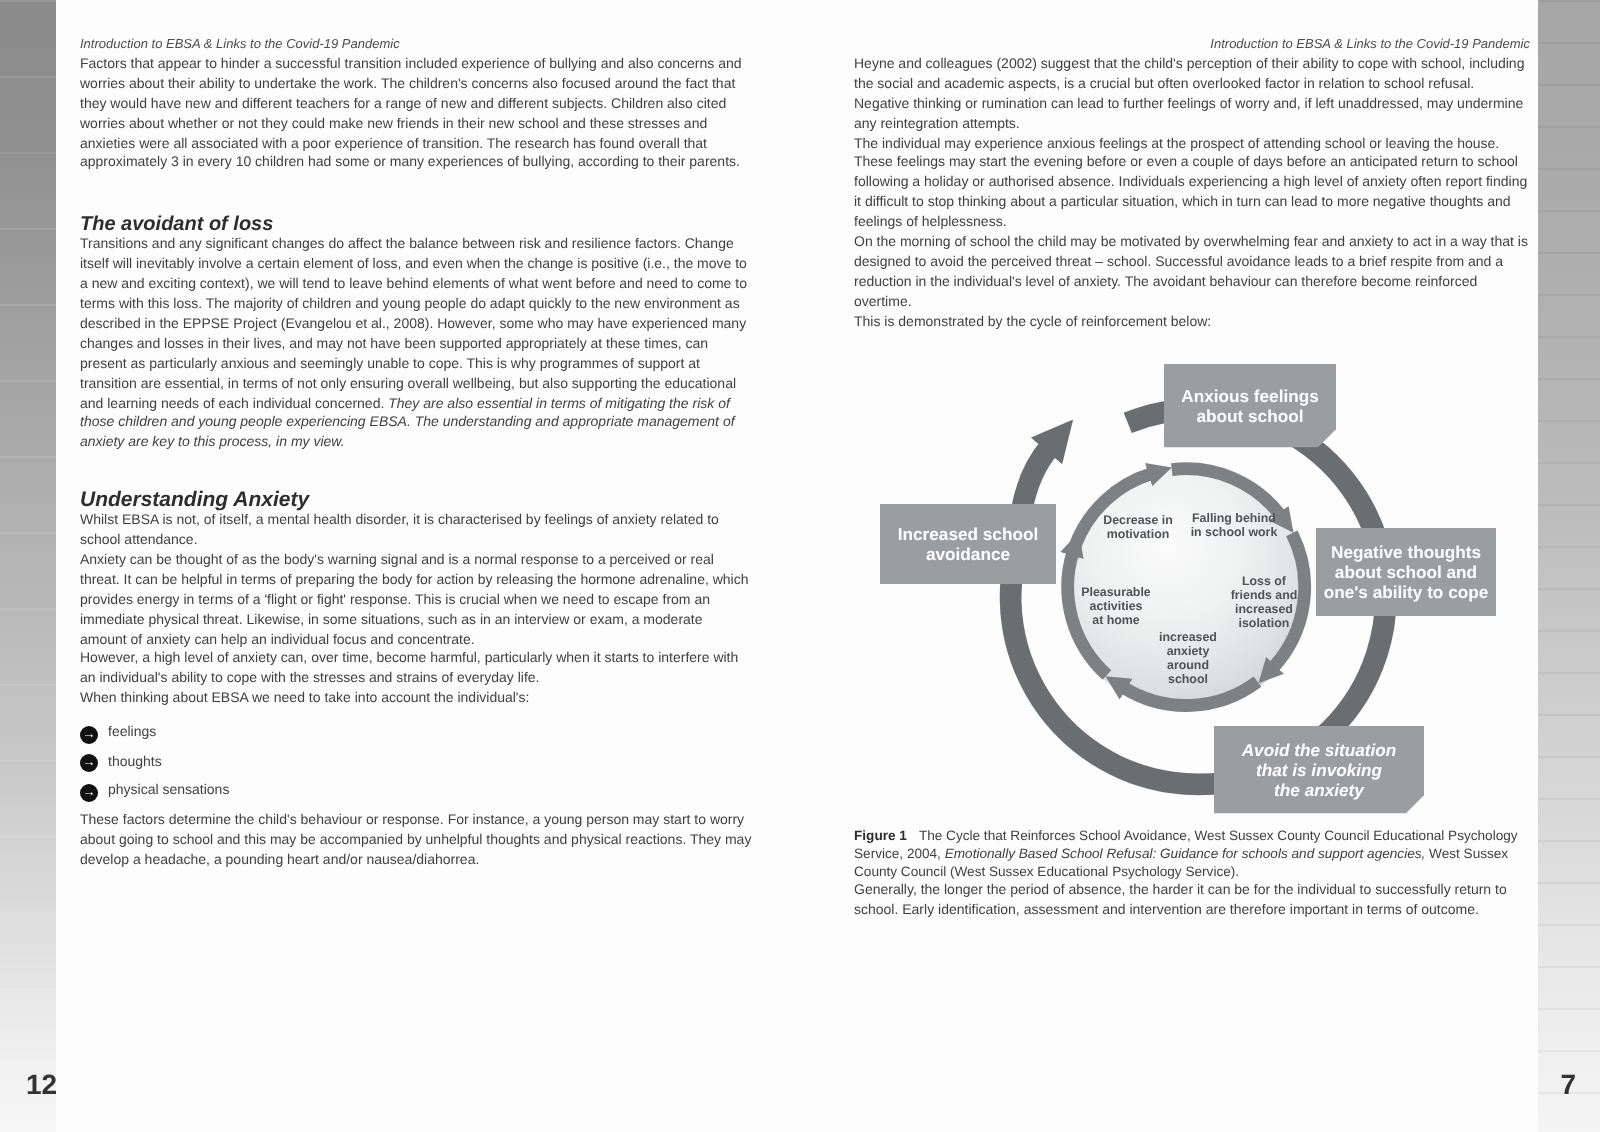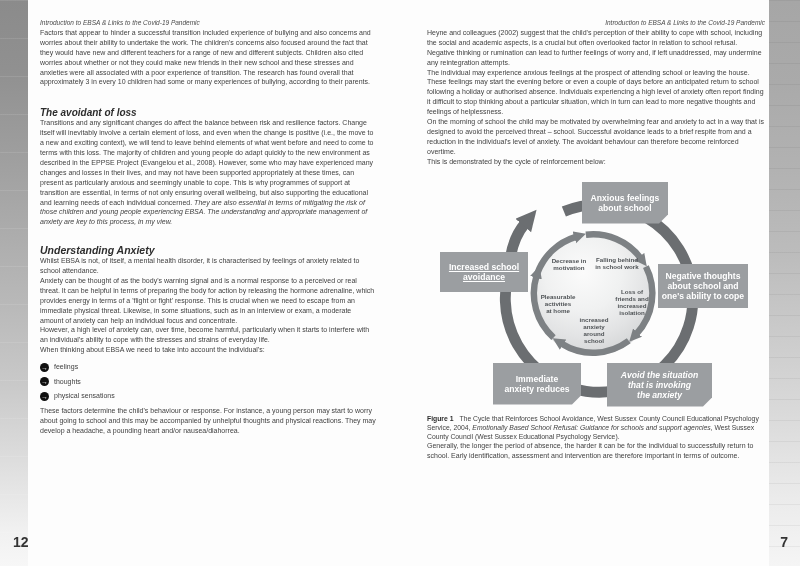--- a/index.html
+++ b/index.html
@@ -42,21 +42,21 @@
   
   .figure{position:relative;width:350px;height:232px;margin:11px 0 4px -2px;}
   .figure svg{position:absolute;left:0;top:0;}
   .fig-box{
     position:absolute;background:#9b9ea1;color:#ffffff;font-weight:bold;font-size:8.6px;
     line-height:10px;display:flex;align-items:center;justify-content:center;text-align:center;
     white-space:pre-line;
   }
   .fold{clip-path:polygon(0 0,100% 0,100% calc(100% - 9px),calc(100% - 9px) 100%,0 100%);}
   .box-top{left:126px;top:4px;width:86px;height:42px;margin-left:31px;}
-  .box-left{left:15px;top:74px;width:88px;height:40px;text-decoration:underline;}
+  .box-left{left:15px;top:74px;width:88px;height:40px;}
   .box-right{left:233px;top:72px;width:90px;height:44px;margin-top:14px;}
   .box-bl{left:68px;top:185px;width:88px;height:42px;}
   .box-br{left:182px;top:185px;width:105px;height:44px;font-style:italic;}
   .fig-inner-label{
     position:absolute;transform:translate(-50%,-50%);color:#4f5356;font-weight:bold;
     font-size:6.2px;line-height:7.2px;text-align:center;white-space:pre-line;
   }
   .il-1{left:144px;top:86px;}
   .il-2{left:192px;top:85px;}
   .il-3{left:207px;top:124px;}
@@ -155,22 +155,20 @@
       </svg>
 
       <div class="fig-box box-top fold">Anxious feelings
 about school</div>
       <div class="fig-box box-right">Negative thoughts
 about school and
 one's ability to cope</div>
       <div class="fig-box box-br fold">Avoid the situation
 that is invoking
 the anxiety</div>
-      <div class="fig-box box-bl fold">Immediate
-anxiety reduces</div>
       <div class="fig-box box-left">Increased school
 avoidance</div>
 
       <div class="fig-inner-label il-1">Decrease in
 motivation</div>
       <div class="fig-inner-label il-2">Falling behind
 in school work</div>
       <div class="fig-inner-label il-3">Loss of
 friends and
 increased

